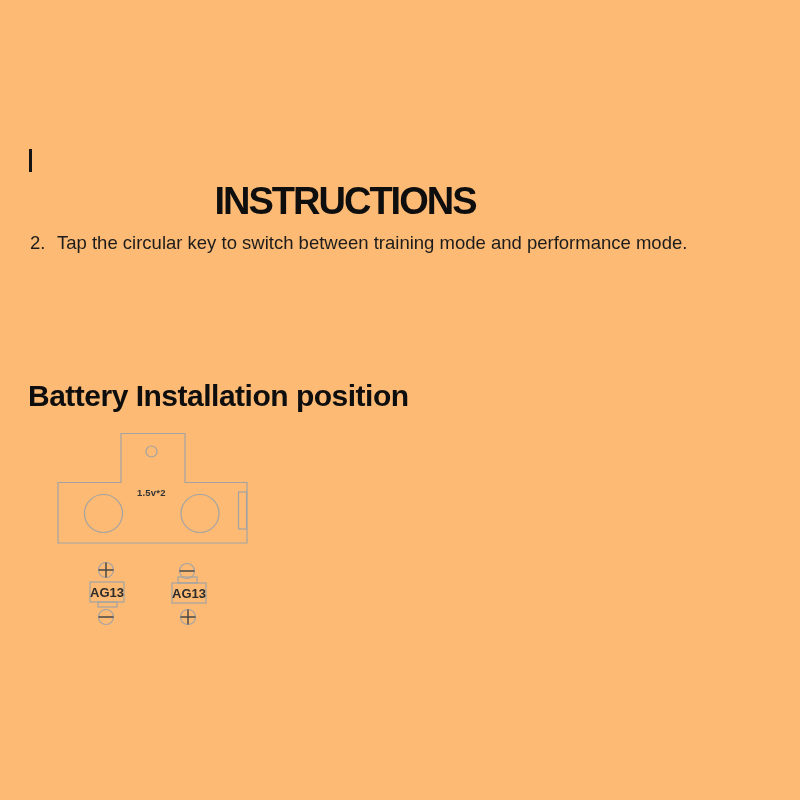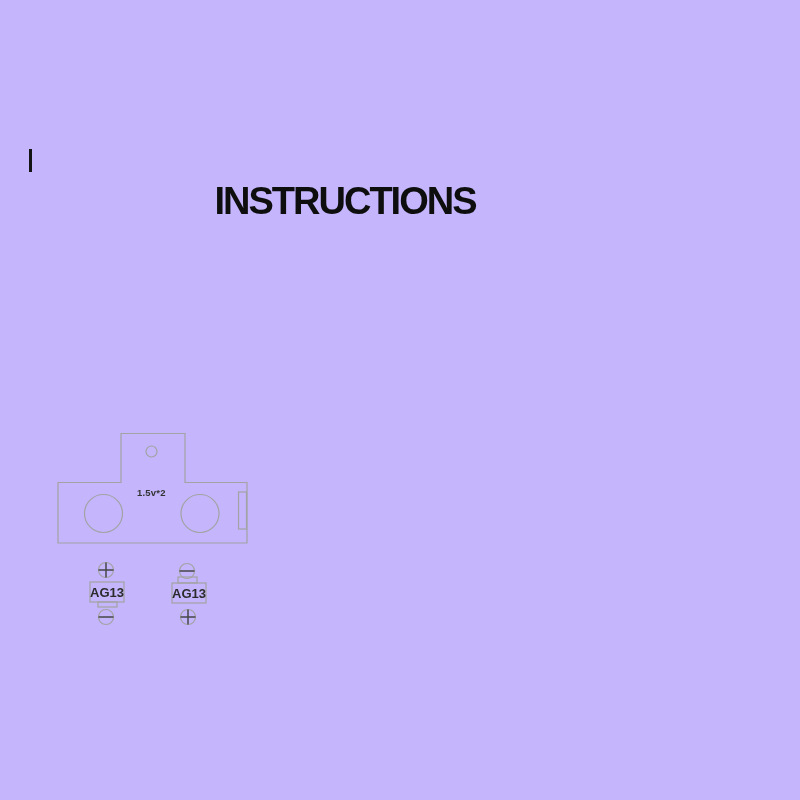--- a/index.html
+++ b/index.html
@@ -8,21 +8,21 @@
     width: 800px;
     height: 800px;
     background: #ffffff;
     font-family: "Liberation Sans", sans-serif;
     color: #1f1f1f;
   }
   .page {
     position: relative;
     width: 800px;
     height: 800px;
-    background: #c4b5fd;
+    background: #fdba74;
     overflow: hidden;
   }
   .cursor-mark {
     position: absolute;
     left: 29px;
     top: 149px;
     width: 3px;
     height: 23px;
     background: #141414;
   }
@@ -100,22 +100,26 @@
 </head>
 <body>
 
 <div class="page">
 
   <div class="cursor-mark"></div>
 
   <h1 class="title">INSTRUCTIONS</h1>
 
   <div class="instructions">
+    <div class="instr-line">
+      <span class="num">2.</span><span>Tap the circular key to switch between training mode and performance mode.</span>
+    </div>
   </div>
 
+  <h2 class="battery-heading">Battery Installation position</h2>
 
   <svg class="diagram" width="210" height="210" viewBox="0 0 210 210" xmlns="http://www.w3.org/2000/svg">
 
     <path class="shape" d="M 10 54.5 H 73 V 5.5 H 137 V 54.5 H 199 V 115 H 10 Z"></path>
 
     <circle class="shape" cx="103.5" cy="23.5" r="5.5"></circle>
 
     <text class="voltage-text" x="89" y="68">1.5v*2</text>
 
     <circle class="shape" cx="55.5" cy="85.5" r="19"></circle>

